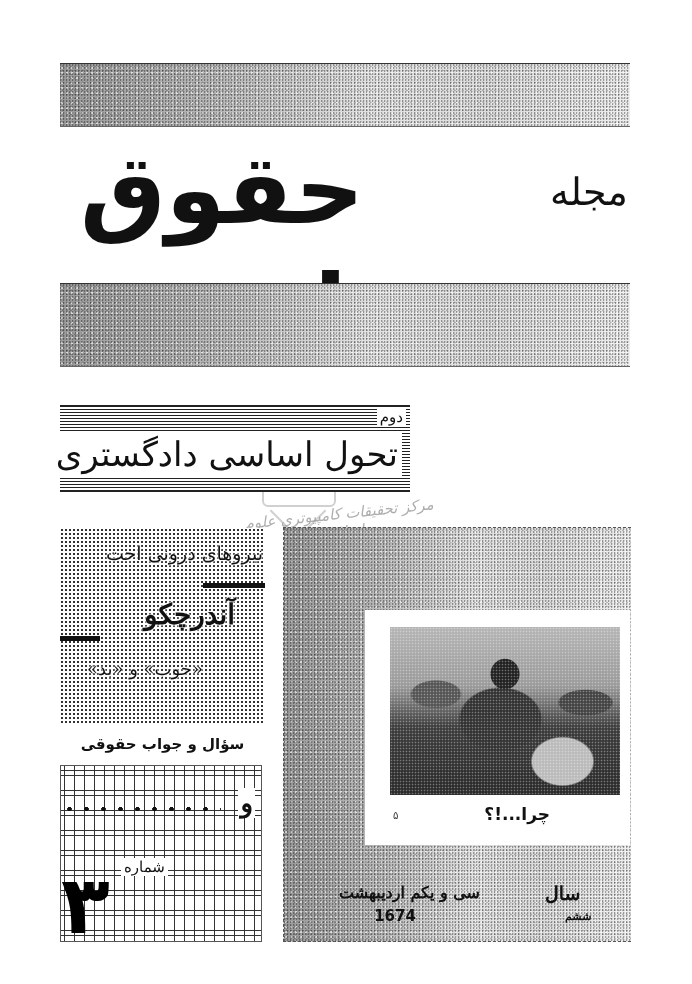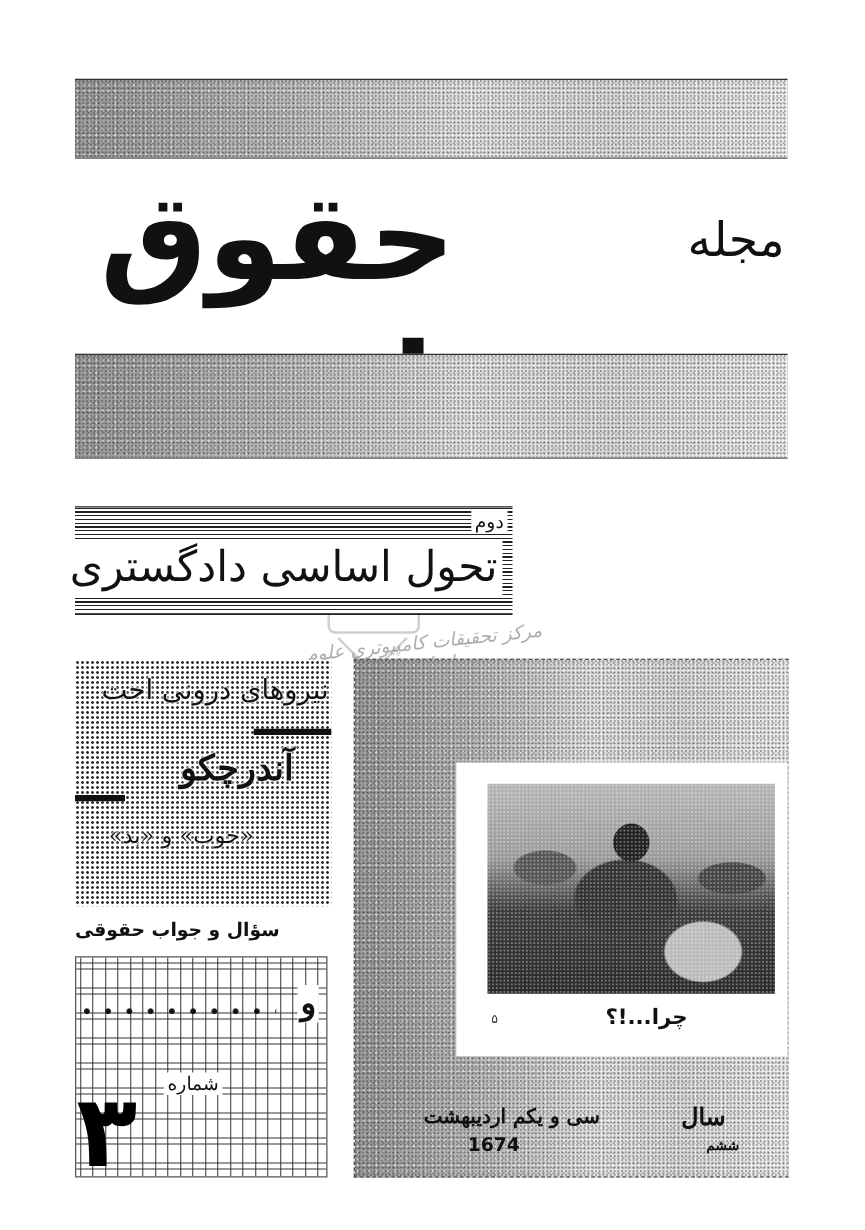--- a/index.html
+++ b/index.html
@@ -79,29 +79,29 @@
     left: 60px; top: 528px; width: 205px; height: 197px;
     background-color: #fff;
     background-image: radial-gradient(circle, #333 0.9px, transparent 1.3px);
     background-size: 4px 4px;
   }
   .dotted .t {
     position: absolute; right: 2px; background: transparent;
     font-family: "DejaVu Serif", serif; direction: rtl; white-space: nowrap;
     text-shadow: 0 0 2px #fff, 0 0 2px #fff, 0 0 3px #fff;
   }
-  .dotted .t1 { top: 10px; font-size: 22px; line-height: 30px; margin-left: 48px; }
+  .dotted .t1 { top: 10px; font-size: 19px; line-height: 30px; margin-left: 48px; }
   .dotted .t2 { top: 72px; right: 30px; font-size: 28px; line-height: 30px; font-weight: bold; }
   .dotted .t3 { top: 128px; right: 62px; font-size: 18px; line-height: 26px; }
   .bar { position: absolute; background: #111; height: 5px; }
   .bar1 { right: 0; top: 55px; width: 62px; }
   .bar2 { left: 0; top: 108px; width: 40px; }
 
   .qa {
-    left: 60px; top: 732px; width: 205px; text-align: left;
+    left: 60px; top: 732px; width: 205px; text-align: center;
     font-family: "DejaVu Sans", sans-serif; font-weight: bold; font-size: 15px; line-height: 24px;
     direction: rtl;
   }
 
   
   .woven {
     left: 60px; top: 765px; width: 200px; height: 175px;
     background-color: #fff;
     background-image:
       linear-gradient(90deg, transparent 0 3px, #333 3px 4px, transparent 4px 13px, #333 13px 14px, transparent 14px),
@@ -113,21 +113,21 @@
     position: absolute; right: 6px; top: 22px; font-size: 26px; font-weight: bold; line-height: 30px;
     background: #fff; padding: 0 2px; font-family: "DejaVu Serif", serif;
   }
   .woven .dots {
     position: absolute; left: 0; right: 40px; top: 40px; height: 6px;
     background-image: radial-gradient(circle, #111 2px, transparent 2.5px);
     background-size: 17px 6px;
   }
   .woven .num-label {
     position: absolute; left: 60px; top: 92px; background: #fff; padding: 0 3px;
-    font-family: "DejaVu Serif", serif; font-size: 15px; line-height: 18px; direction: rtl; margin-left: 10px;
+    font-family: "DejaVu Serif", serif; font-size: 15px; line-height: 18px; direction: rtl;
   }
   .woven .num {
     position: absolute; left: 0; top: 100px;
     font-family: "DejaVu Sans", sans-serif; font-weight: bold; font-size: 80px; line-height: 80px;
     color: #000;
   }
 
   
   .right-panel { left: 283px; top: 527px; width: 347px; height: 413px; border: 1px dashed #555; border-right: none; }
   .photo-frame { left: 365px; top: 610px; width: 265px; height: 235px; background: #fff; }

